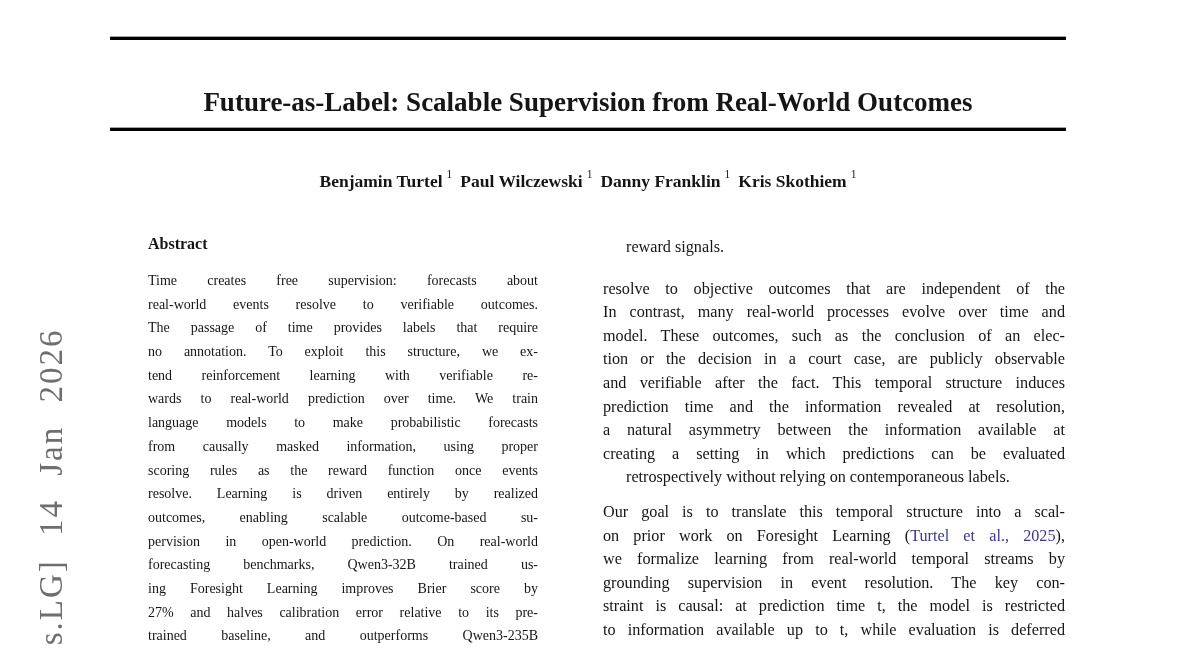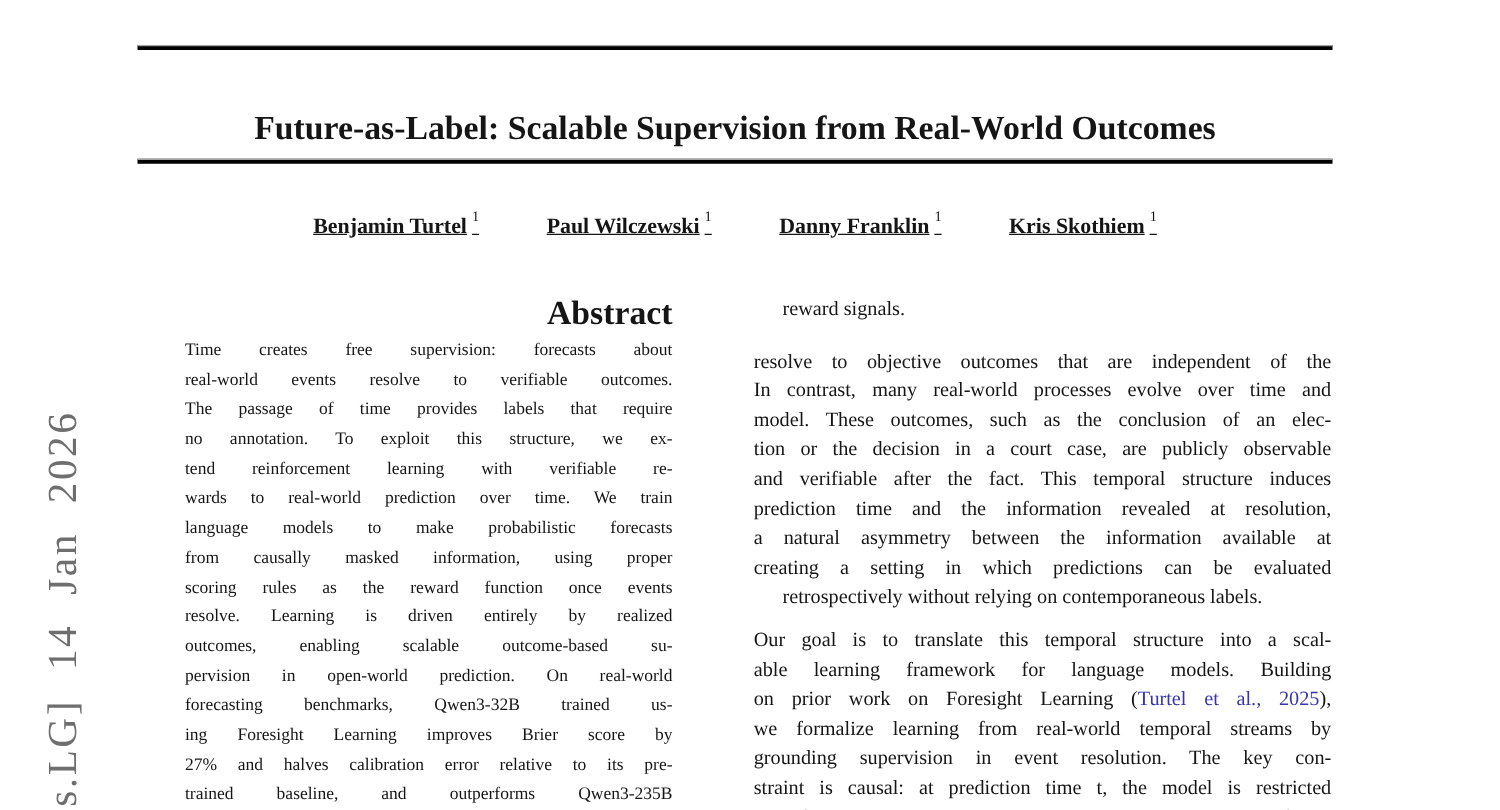--- a/index.html
+++ b/index.html
@@ -26,28 +26,28 @@
   }
   .rule.top{top:36px;} .rule.bottom{top:127px;}
   .title{
     position:absolute; left:110px; top:66px; width:956px;
     text-align:center; font-size:27px; font-weight:bold; line-height:36px;
   }
   .authors{
     position:absolute; left:110px; top:170px; width:956px;
     text-align:center; font-size:17.5px; font-weight:bold;
   }
-  .author{display:inline-block; margin:0 27px; white-space:nowrap;text-decoration:underline;}
+  .author{display:inline-block; margin:0 4px; white-space:nowrap;}
   .author sup{
     font-size:11.5px; font-weight:400; margin-left:4px;
     position:relative; top:-2px;
   }
   .abs-head{
     position:absolute; left:148px; top:235px; width:390px;
-    text-align:right; font-size:27px; font-weight:bold;
+    text-align:left; font-size:16px; font-weight:bold;
   }
   .abs-body{
     position:absolute; left:148px; top:269px; width:390px;
     font-size:14px;
   }
   .abs-body .pline{height:23.7px; line-height:23.7px;}
   .rcol{
     position:absolute; left:603px; top:236px; width:462px;
     font-size:16.2px;
   }
@@ -107,21 +107,20 @@
         <div class="pline">model. These outcomes, such as the conclusion of an elec-</div>
         <div class="pline">tion or the decision in a court case, are publicly observable</div>
         <div class="pline">and verifiable after the fact. This temporal structure induces</div>
         <div class="pline">prediction time and the information revealed at resolution,</div>
         <div class="pline">a natural asymmetry between the information available at</div>
         <div class="pline">creating a setting in which predictions can be evaluated</div>
         <div class="pline endline">retrospectively without relying on contemporaneous labels.</div>
       </div>
     <div class="para p3">
         <div class="pline">Our goal is to translate this temporal structure into a scal-</div>
-        <div class="pline">able learning framework for language models. Building</div>
         <div class="pline"><span>on prior work on Foresight Learning (</span><span class="cite">Turtel et al., 2025</span><span>),</span></div>
         <div class="pline">we formalize learning from real-world temporal streams by</div>
         <div class="pline">grounding supervision in event resolution. The key con-</div>
         <div class="pline">straint is causal: at prediction time t, the model is restricted</div>
         <div class="pline">to information available up to t, while evaluation is deferred</div>
       </div>
   </div>
 
 </div>
 

